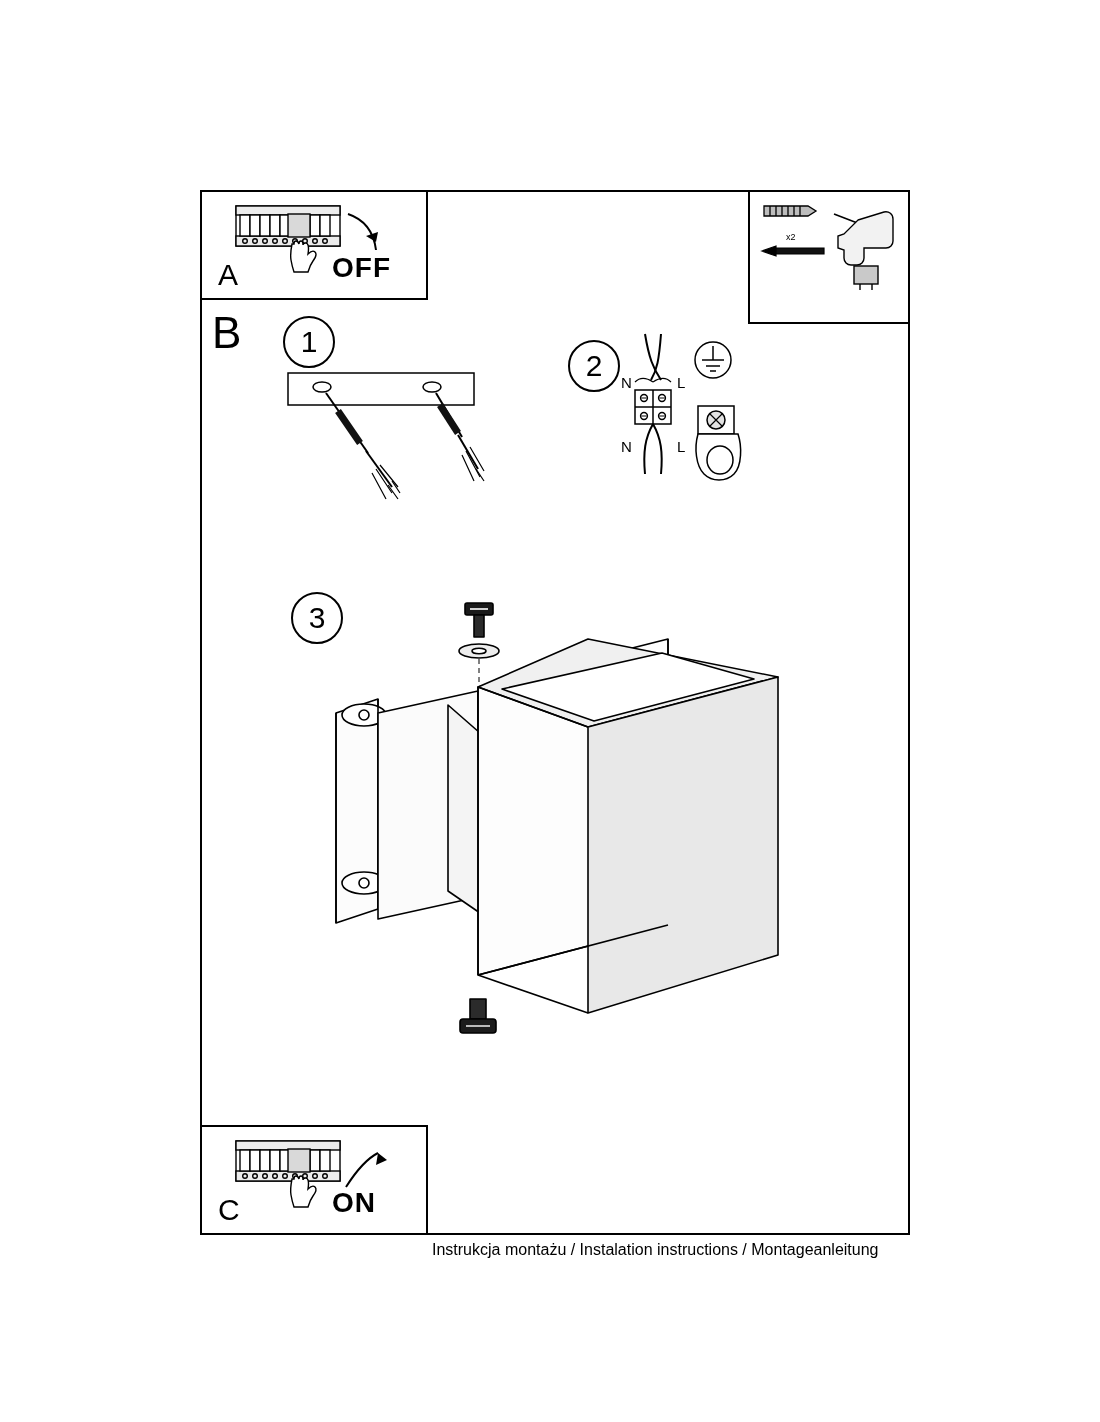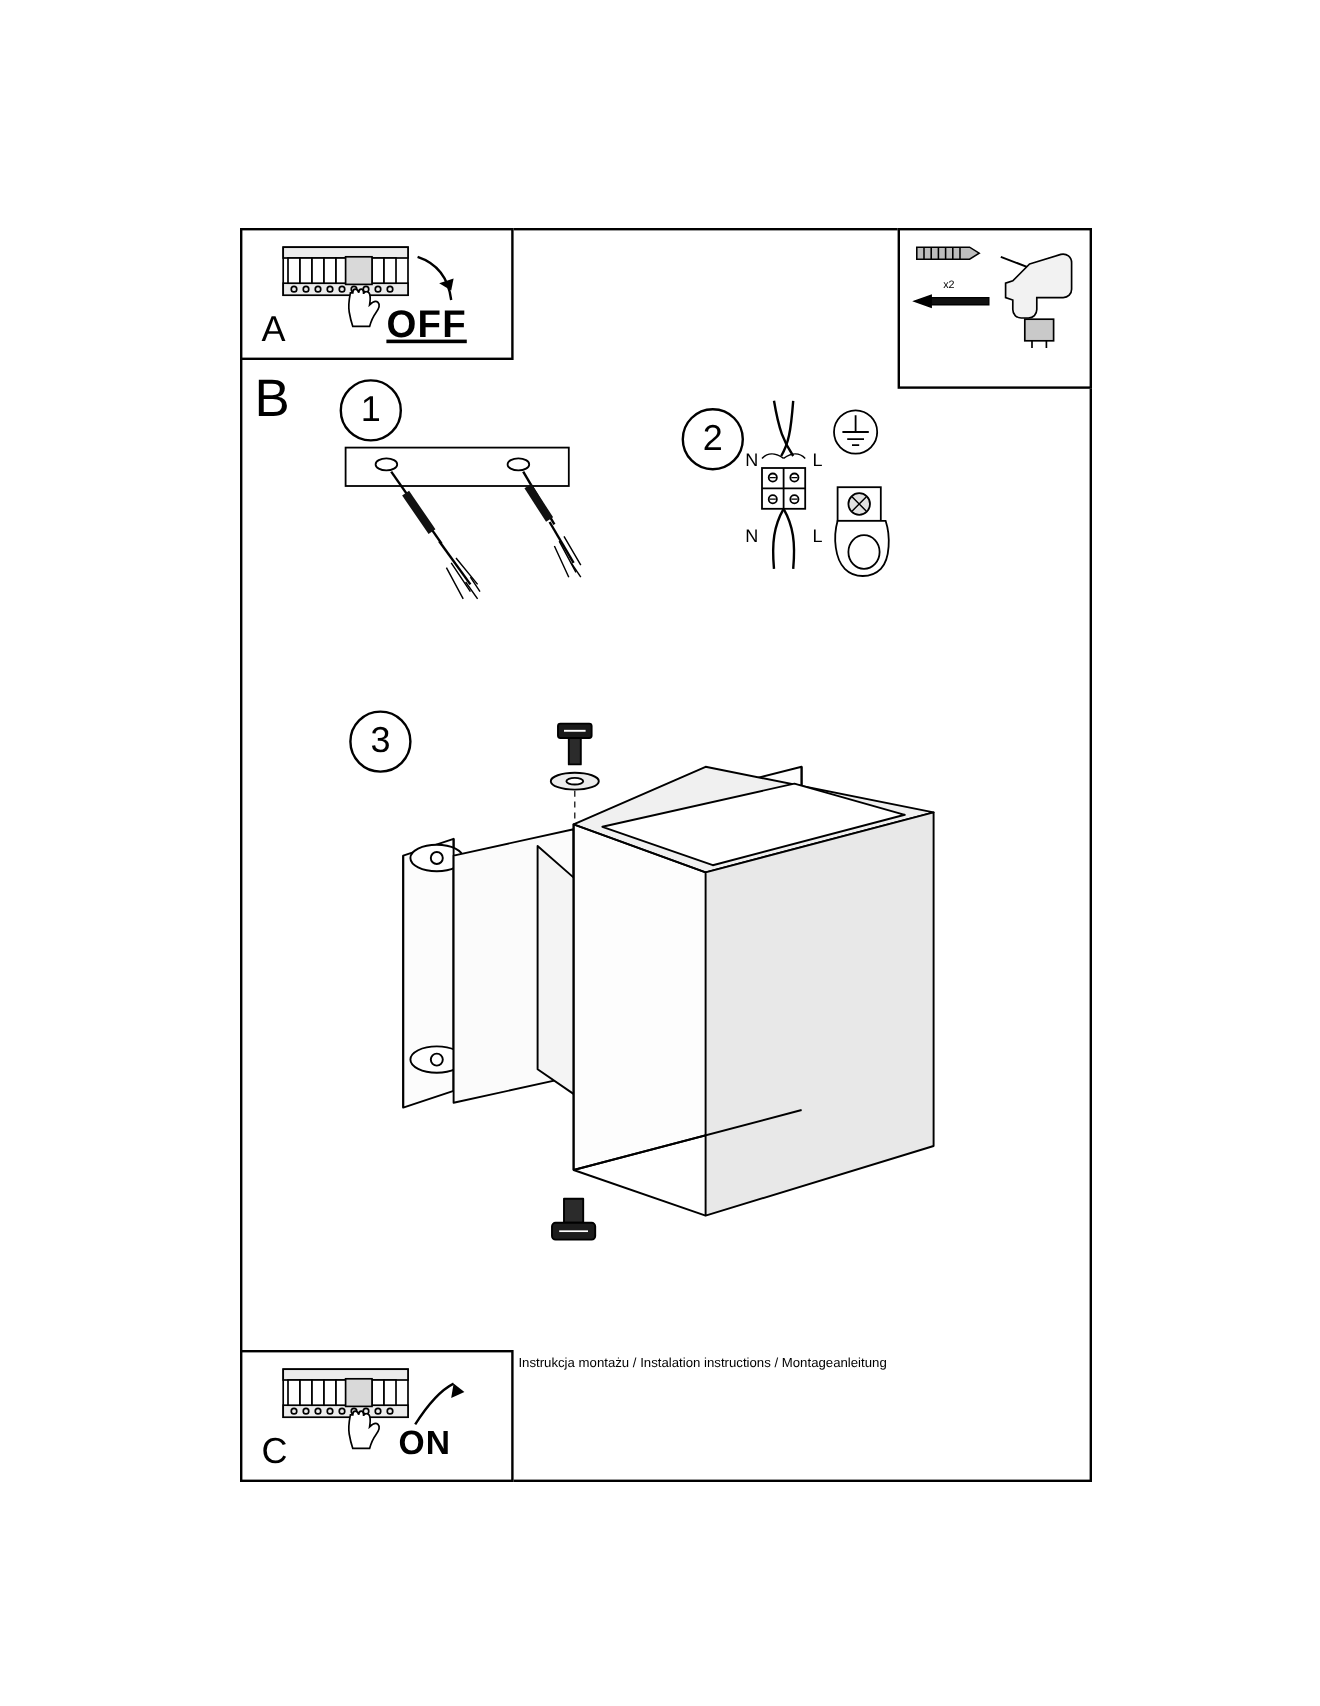--- a/index.html
+++ b/index.html
@@ -6,38 +6,38 @@
   body{width:1100px;height:1422px;font-family:"Liberation Sans",sans-serif;color:#000;}
   .sheet{position:relative;width:1100px;height:1422px;}
   .frame{position:absolute;left:200px;top:190px;width:710px;height:1045px;border:2px solid #000;box-sizing:border-box;}
 
   
   .boxA{position:absolute;left:200px;top:190px;width:228px;height:110px;border:2px solid #000;box-sizing:border-box;background:#fff;}
   .stepletter{font-size:30px;line-height:30px;font-weight:400;}
   .A-letter{position:absolute;left:16px;top:68px;}
   .C-letter{position:absolute;left:16px;top:68px;}
   .bigB{position:absolute;left:212px;top:308px;font-size:44px;font-weight:400;}
-  .offtxt{position:absolute;left:120px;top:60px;font-size:32px;font-weight:700;letter-spacing:1px;text-decoration:underline;}
+  .offtxt{position:absolute;left:130px;top:60px;font-size:28px;font-weight:700;letter-spacing:1px;}
   .ontxt{position:absolute;left:130px;top:60px;font-size:28px;font-weight:700;letter-spacing:1px;}
 
   
   .boxTool{position:absolute;left:748px;top:190px;width:162px;height:134px;border:2px solid #000;box-sizing:border-box;background:#fff;}
 
   
   .boxC{position:absolute;left:200px;top:1125px;width:228px;height:110px;border:2px solid #000;box-sizing:border-box;background:#fff;}
 
   
   .circnum{position:absolute;width:48px;height:48px;border:2px solid #000;border-radius:50%;
            display:flex;align-items:center;justify-content:center;font-size:30px;background:#fff;}
   .n1{left:283px;top:316px;}
   .n2{left:568px;top:340px;}
   .n3{left:291px;top:592px;}
 
   
-  .caption{position:absolute;left:432px;top:1125px;font-size:11px;line-height:22px;}
+  .caption{position:absolute;left:432px;top:1239px;font-size:16px;line-height:22px;}
 
   svg{display:block;}
   .abs{position:absolute;}
 </style>
 </head>
 <body>
 
 <div class="sheet">
 
   <div class="frame"></div>

